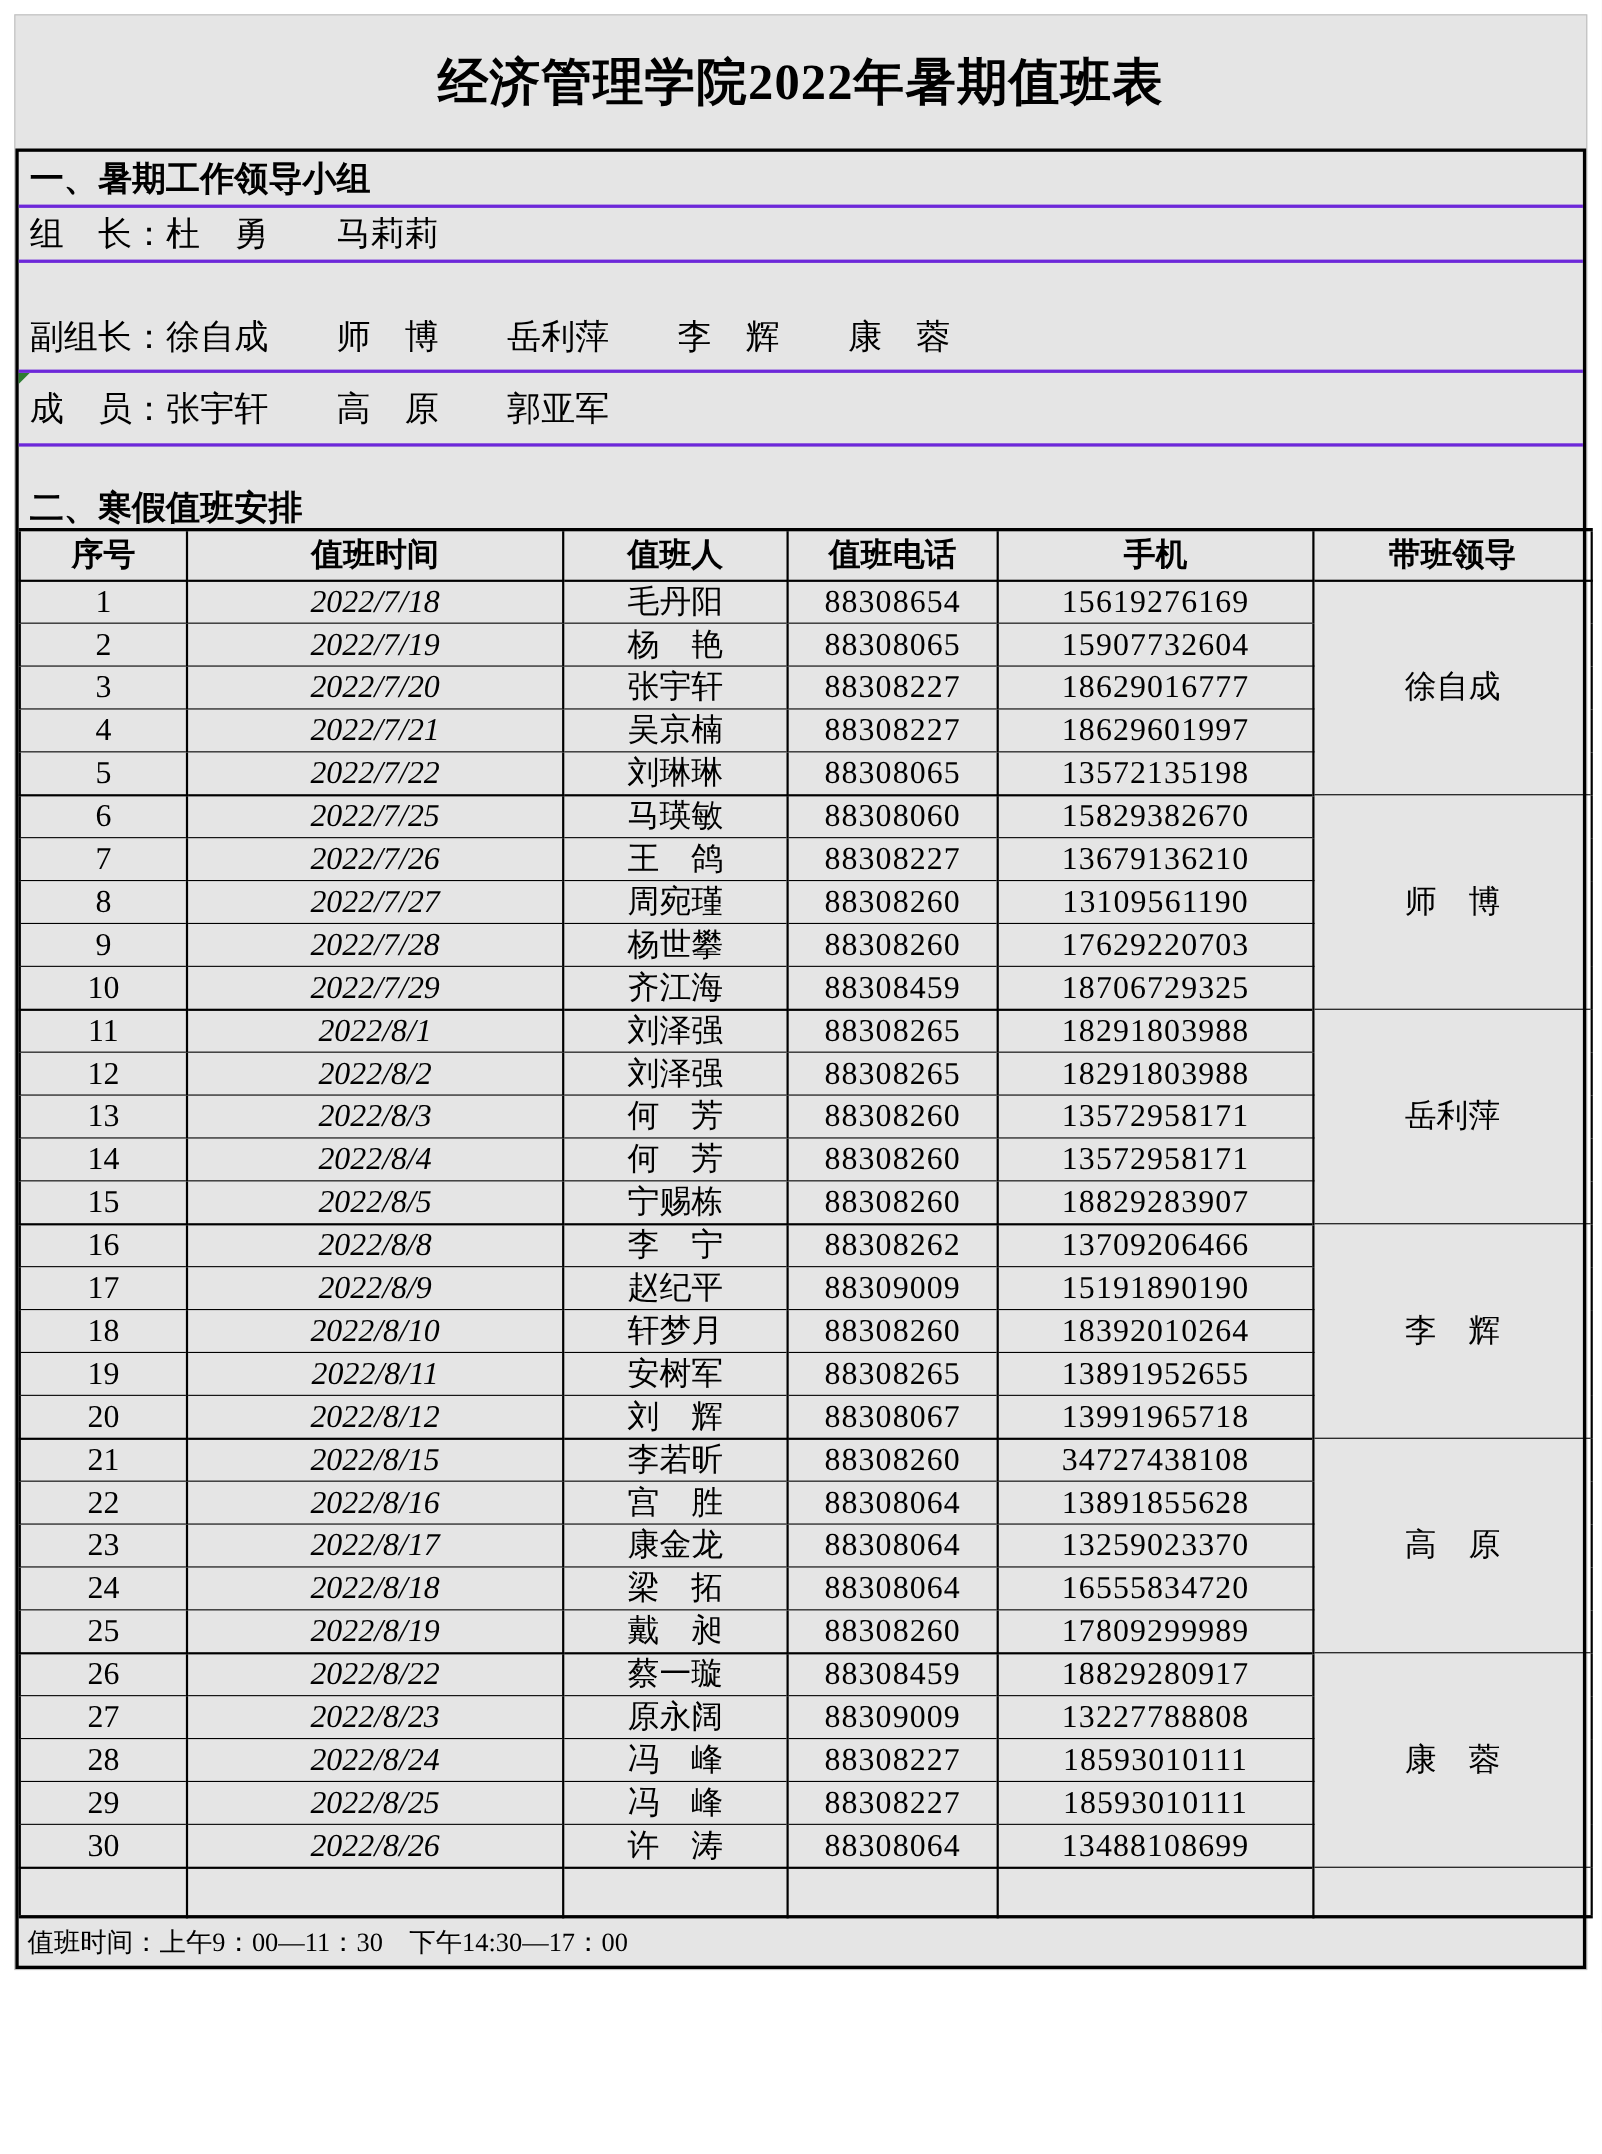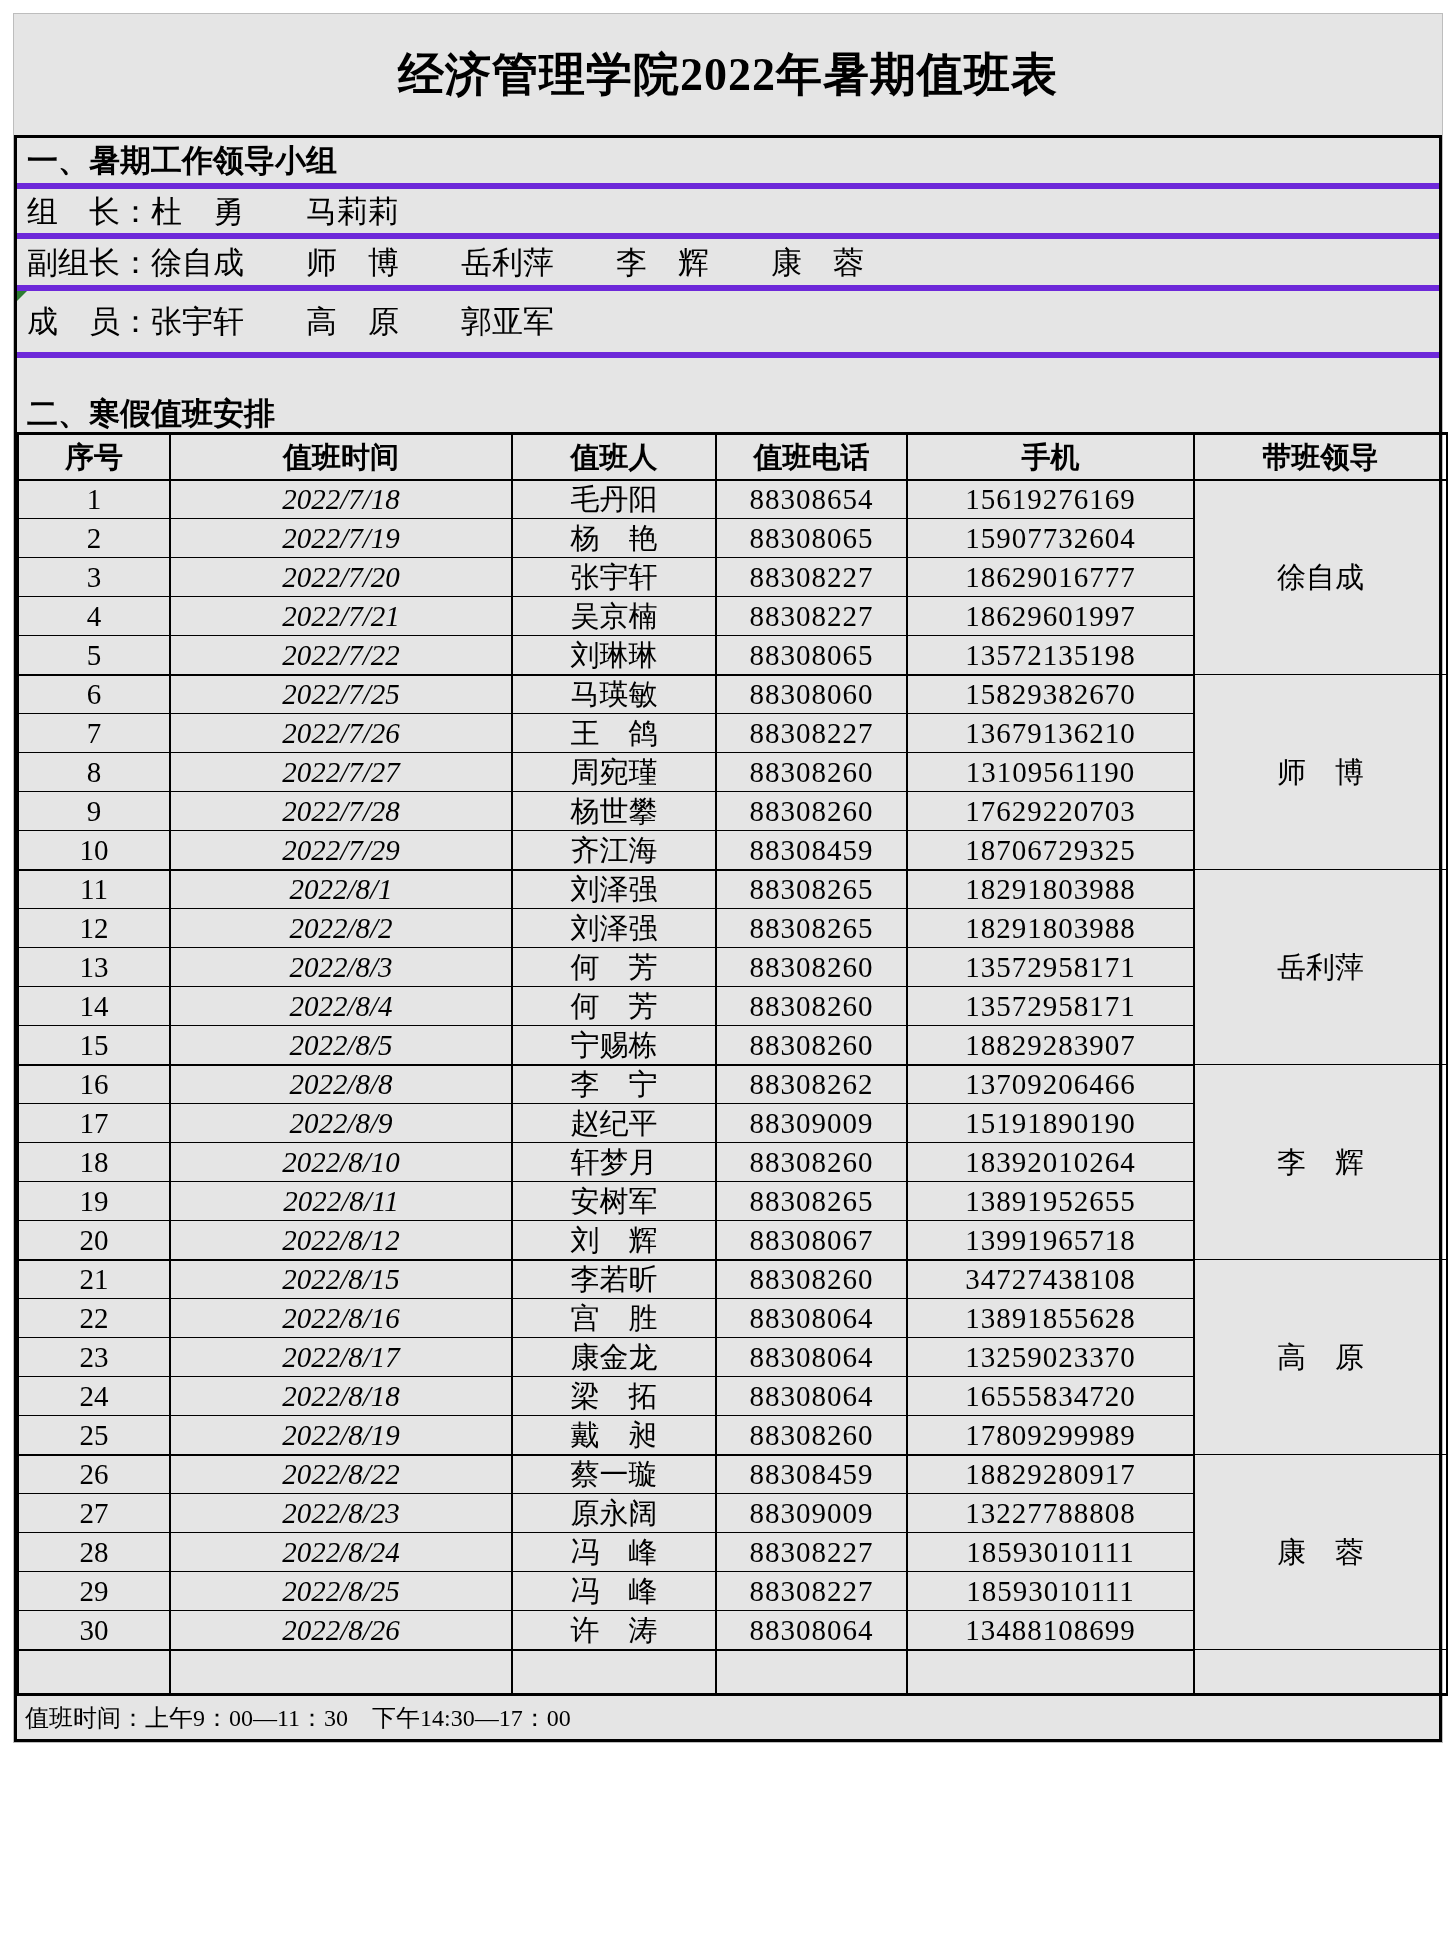--- a/index.html
+++ b/index.html
@@ -11,28 +11,28 @@
   .sheet {
     position:absolute; left:13px; top:13px; width:1430px;
     border:1px solid #bdbdbd; box-sizing:border-box; background:#e5e5e5;
   }
   .title-row {
     height:121px; display:flex; align-items:center; justify-content:center;
     font-size:46px; font-weight:bold; letter-spacing:1px;
   }
   .black-section { border:3px solid #000; box-sizing:border-box; }
   .sec-row {
-    box-sizing:border-box; border-bottom:6px solid #6d28d9;
+    box-sizing:border-box; border-bottom:3px solid #6d28d9;
     display:flex; align-items:center; padding-left:10px;
     font-size:31px; line-height:1; white-space:pre;
   }
   .sec-heading { font-weight:bold; }
   .r-h1 { height:51px; }
   .r-lead { height:50px; }
-  .r-dep  { height:52px; }
+  .r-dep  { height:64px;margin-top:36px; }
   .r-mem  { height:67px; position:relative; }
   .r-h2 { height:38px; border-bottom:none;margin-top:36px; }
   .corner-marker {
     position:absolute; left:0; top:0; width:0; height:0;
     border-top:10px solid #2e7d32; border-right:10px solid transparent;
   }
   table.duty {
     border-collapse:collapse; width:100%; table-layout:fixed;
     border-top:3px solid #000; border-bottom:3px solid #000;
   }

